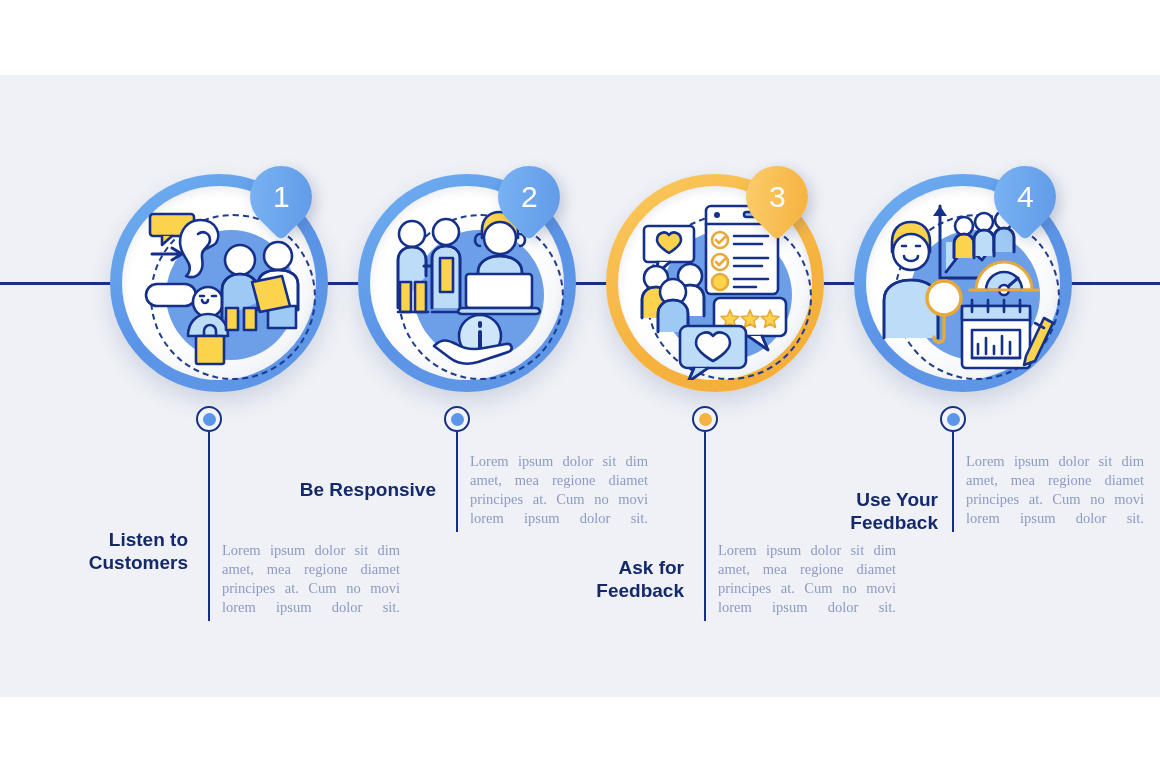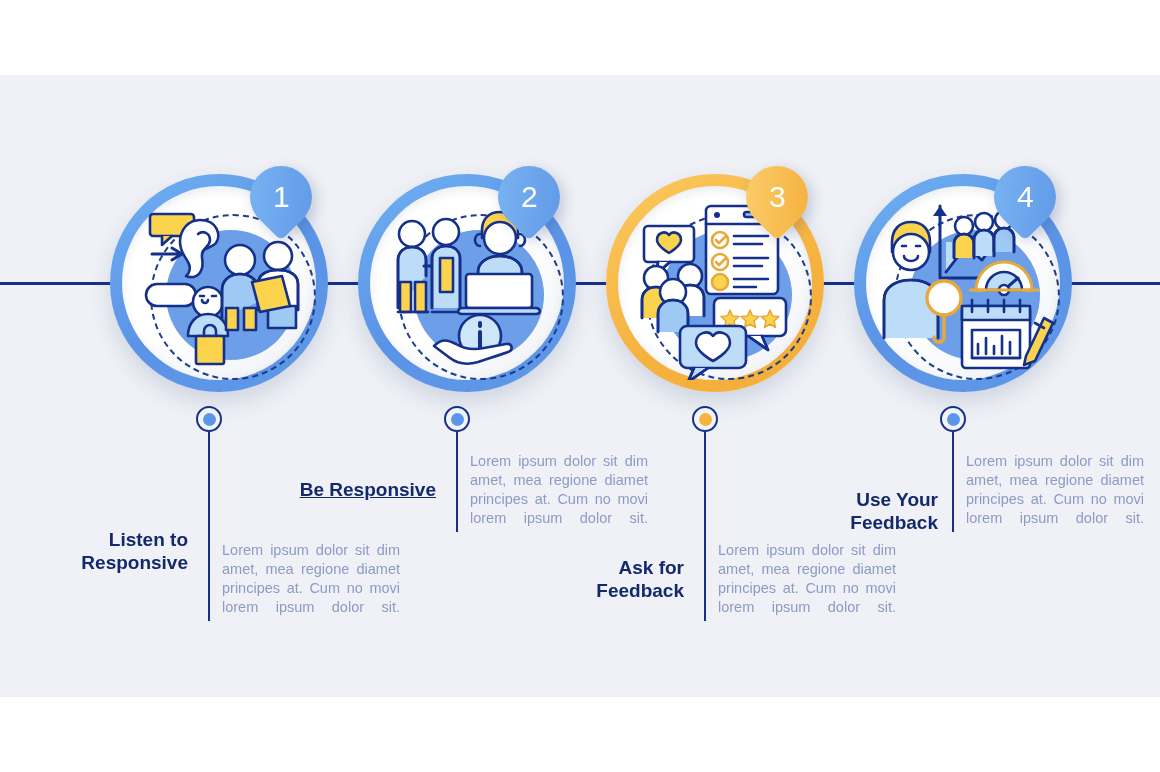--- a/index.html
+++ b/index.html
@@ -43,21 +43,21 @@
   .dot i{display:block;width:13px;height:13px;border-radius:50%;}
   .dot.blue i{background:#5b96ea;}
   .dot.orange i{background:#f5b43f;}
 
   .stem{position:absolute;width:2px;background:#15308a;}
 
   
   .ttl{position:absolute;color:#14296b;font-weight:bold;font-size:19px;line-height:23px;
        text-align:right;font-family:"Liberation Sans",sans-serif;}
   .body{position:absolute;color:#8d9bc4;font-size:14.5px;line-height:19px;
-       text-align:justify;font-family:Liberation Sans, sans-serif;}
+       text-align:justify;font-family:Liberation Serif, serif;}
   .body::after{content:"";display:inline-block;width:100%;}
 </style>
 </head>
 <body>
 
 <div class="canvas">
 
   <div class="panel"></div>
   <div class="timeline"></div>
 
@@ -95,21 +95,21 @@
       <div class="badge blue" style="left:140px;top:-8px;">
         <span>1</span>
       </div>
     </div>
     <div class="dot blue" style="left:196px;top:406px;">
         <i></i>
       </div>
     <div class="stem" style="left:208px;top:432px;height:189px;"></div>
     <div class="ttl" style="left:20px;top:528px;width:168px;">
       <span>Listen to</span><br>
-      <span>Responsive</span>
+      <span>Customers</span>
     </div>
     <div class="body" style="left:222px;top:541px;width:178px;">Lorem ipsum dolor sit dim amet, mea regione diamet principes at. Cum no movi lorem ipsum dolor sit.</div>
   </div>
 
   <div class="node">
     <div class="ring blue" style="left:358px;top:174px;">
       <div class="inner"></div>
       <div class="blob" style="left:56px;top:56px;"></div>
       <div class="dashring" style="left:40px;top:40px;"></div>
       <svg class="art" viewBox="0 0 194 194">
@@ -139,21 +139,21 @@
         </g>
       </svg>
       <div class="badge blue" style="left:140px;top:-8px;">
         <span>2</span>
       </div>
     </div>
     <div class="dot blue" style="left:444px;top:406px;">
         <i></i>
       </div>
     <div class="stem" style="left:456px;top:432px;height:100px;"></div>
-    <div class="ttl" style="left:250px;top:478px;width:186px;text-decoration:underline;">
+    <div class="ttl" style="left:250px;top:478px;width:186px;">
       <span>Be Responsive</span>
     </div>
     <div class="body" style="left:470px;top:452px;width:178px;">Lorem ipsum dolor sit dim amet, mea regione diamet principes at. Cum no movi lorem ipsum dolor sit.</div>
   </div>
 
   <div class="node">
     <div class="ring orange" style="left:606px;top:174px;">
       <div class="inner"></div>
       <div class="blob" style="left:56px;top:56px;"></div>
       <div class="dashring" style="left:40px;top:40px;"></div>

